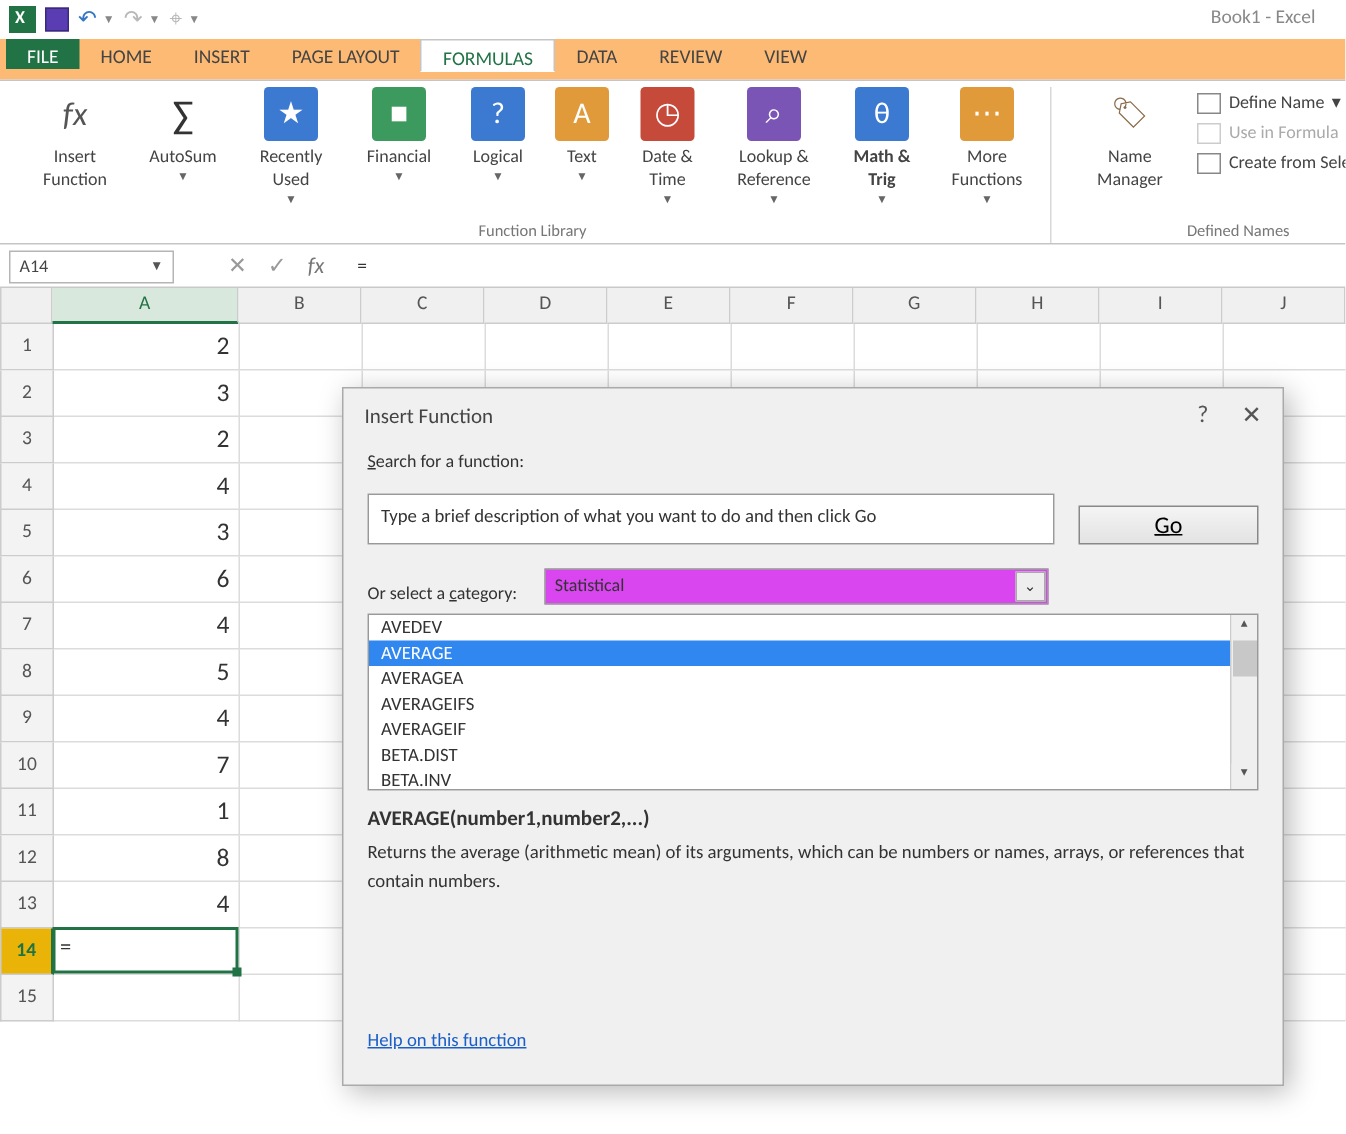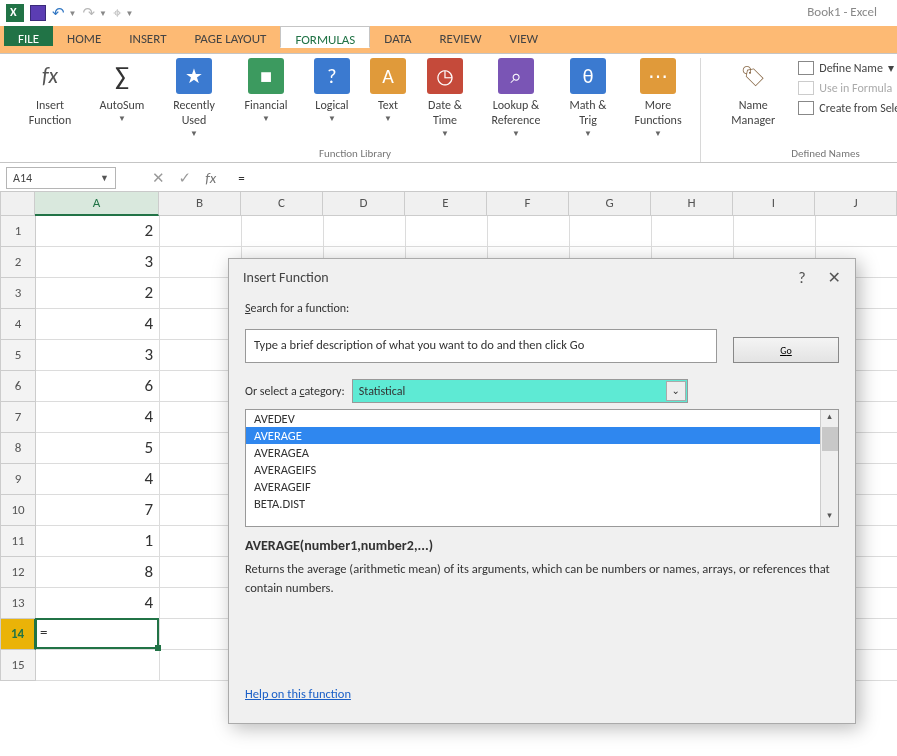--- a/index.html
+++ b/index.html
@@ -63,23 +63,23 @@
 .bodyrow { display:flex;}
 
 
 .dialog { position:absolute; left:228px; top:258px; width:628px; height:466px; background:#f0f0f0; border:1px solid #aaa; box-shadow: 4px 4px 18px rgba(0,0,0,0.28); display:flex; flex-direction:column;}
 .dtitle { height:36px; display:flex; align-items:center; padding:0 14px; font-size:14px; color:#444; justify-content:space-between;}
 .dtitle .r { display:flex; gap:22px; font-size:16px; color:#555;}
 .dbody { padding: 6px 16px 0 16px; flex:1; font-size:12px; color:#333;}
 .dbody label { display:block; margin-bottom:4px;}
 .searchrow { display:flex; gap:16px; align-items:flex-end;}
 .searchbox { flex:1; height:34px; background:#fff; border:1px solid #999; padding:7px 8px; font-size:12.5px; color:#333;}
-.gobtn { width:106px; height:26px; border:1px solid #888; background:linear-gradient(#f4f4f4,#e3e3e3); font-size:10px; text-decoration:underline;margin-top:18px;}
-.catrow { display:flex; align-items:center; gap:7px; margin-top:16px;}
-.catsel { flex:0 0 336px; height:24px; border:1px solid #999; background:#5eead4; display:flex; align-items:center; justify-content:space-between; padding:0 6px;}
+.gobtn { width:120px; height:26px; border:1px solid #888; background:linear-gradient(#f4f4f4,#e3e3e3); font-size:16px; text-decoration:underline;margin-top:18px;}
+.catrow { display:flex; align-items:flex-end; gap:18px; margin-top:16px;}
+.catsel { flex:0 0 336px; height:24px; border:1px solid #999; background:#d946ef; display:flex; align-items:center; justify-content:space-between; padding:0 6px;}
 .catsel .arr { width:20px; height:20px; border:1px solid #aaa; background:#eee; text-align:center; font-size:10px; line-height:18px; margin-right:-5px;}
 .funclist { margin-top:6px; height:118px; border:1px solid #999; background:#fff; position:relative; overflow:hidden;}
 .funclist .item { padding:1px 8px; font-size:12.5px;}
 .funclist .item.sel { background:#2f87ef; color:#fff;}
 .funclist .scroll { position:absolute; right:0; top:0; width:18px; height:100%; background:#efefef; border-left:1px solid #ccc;}
 .funclist .scroll .up, .funclist .scroll .dn { height:17px; text-align:center; font-size:9px; color:#555; background:#efefef;}
 .funclist .scroll .thumb { position:absolute; top:17px; width:16px; left:1px; height:24px; background:#c8c8c8;}
 .desc { margin-top:10px; }
 .desc .sig { font-weight:bold; font-size:14px; margin-bottom:6px;}
 .desc .txt { font-size:12.5px; line-height:1.5;}
@@ -175,21 +175,21 @@
           <span class="dd">▼</span>
       </div>
       <div class="bigbtn" style="width:68px;">
         <div class="ico ic-look">⌕</div>
         <span style="white-space:pre-line;">Lookup &amp;
 Reference</span>
           <span class="dd">▼</span>
       </div>
       <div class="bigbtn" style="width:52px;">
         <div class="ico ic-math">θ</div>
-        <span style="white-space:pre-line;">Math &amp;
+        <span style="white-space:pre-line;font-weight:bold;">Math &amp;
 Trig</span>
           <span class="dd">▼</span>
       </div>
       <div class="bigbtn" style="width:64px;">
         <div class="ico ic-more">⋯</div>
         <span style="white-space:pre-line;">More
 Functions</span>
           <span class="dd">▼</span>
       </div>
     </div>
@@ -480,20 +480,21 @@
       </div>
     </div>
     <div class="funclist">
       <div id="funclist-items">
           <div class="item">AVEDEV</div>
           <div class="item sel">AVERAGE</div>
           <div class="item">AVERAGEA</div>
           <div class="item">AVERAGEIFS</div>
           <div class="item">AVERAGEIF</div>
           <div class="item">BETA.DIST</div>
+          <div class="item">BETA.INV</div>
         </div>
       <div class="scroll">
         <div class="up">▴</div>
         <div class="thumb"></div>
         <div class="dn" style="position:absolute;bottom:0;width:100%;">▾</div>
       </div>
     </div>
     <div class="desc">
       <div class="sig">AVERAGE(number1,number2,...)</div>
       <div class="txt">Returns the average (arithmetic mean) of its arguments, which can be numbers or names, arrays, or references that contain numbers.</div>

